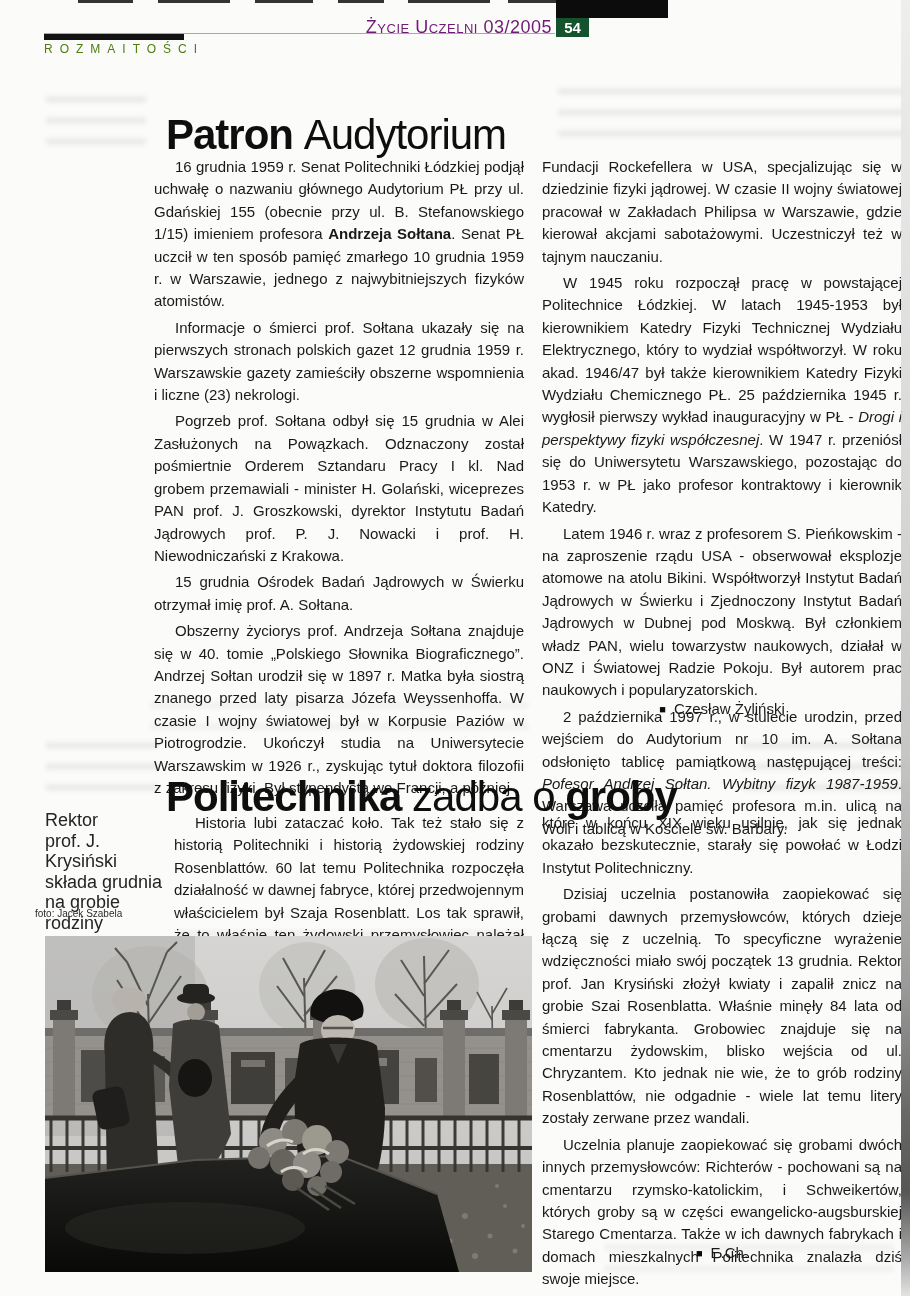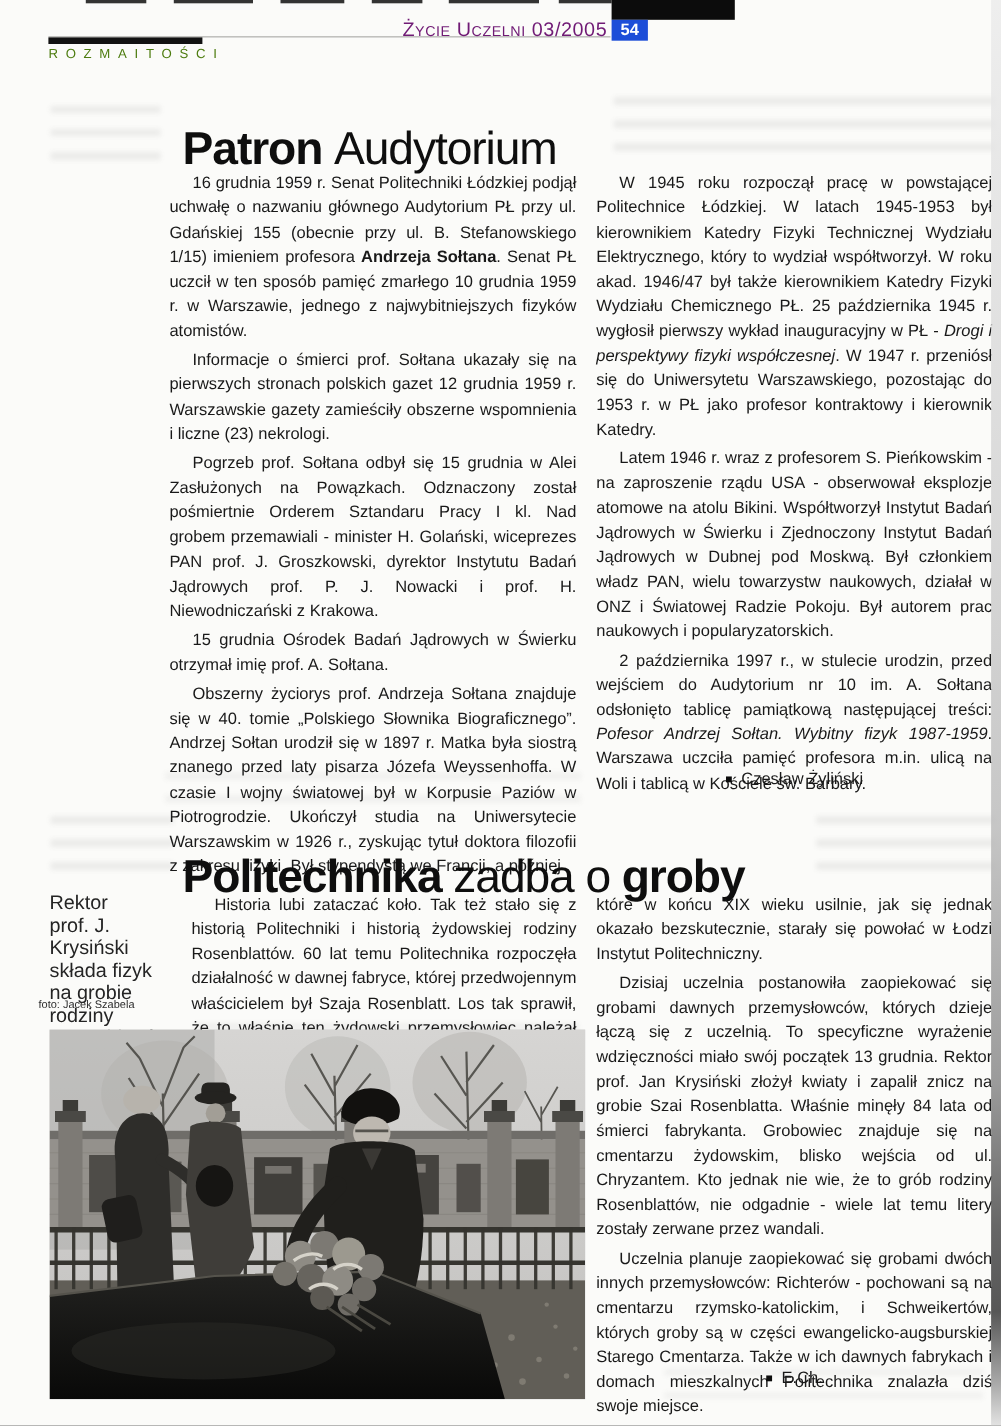--- a/index.html
+++ b/index.html
@@ -5,21 +5,21 @@
   html,body{margin:0;padding:0;background:#888;}
   #page{position:relative;width:910px;height:1296px;background:#fbfbf9;overflow:hidden;
         font-family:"Liberation Sans",sans-serif;color:#1a1a1a;}
   
   .hairline{position:absolute;left:44px;top:33px;width:511px;height:1px;background:#a8a8a6;}
   .section-bar{position:absolute;left:44px;top:34px;width:140px;height:6px;background:#121212;}
   .section-label{position:absolute;left:44px;top:42px;font-size:12px;letter-spacing:7px;color:#4d7c0f;}
   .edition{position:absolute;left:330px;top:17px;width:222px;text-align:right;font-size:18px;
            font-variant:small-caps;letter-spacing:.5px;color:#701a75;}
   .banner{position:absolute;left:556px;top:0;width:112px;height:18px;background:#0c0c0c;}
-  .pagenum{position:absolute;left:556px;top:18px;width:33px;height:19px;background:#1d4ed8;color:#fff;
+  .pagenum{position:absolute;left:556px;top:18px;width:33px;height:19px;background:#14532d;color:#fff;
            font-weight:700;font-size:15px;text-align:center;line-height:19px;}
   .topdash{position:absolute;top:0;height:3px;background:#111;opacity:.85;}
   
   .headline{position:absolute;font-size:42px;letter-spacing:-1px;color:#0e0e0e;white-space:nowrap;line-height:1;}
   .headline .hb{font-weight:700;}
   .headline .hl{font-weight:400;}
   
   .col{position:absolute;text-align:justify;font-size:15px;line-height:22.4px;color:#191919;}
   .col p{margin:4px;text-indent:21px;}
   .col p.cont{text-indent:0;}
@@ -73,34 +73,35 @@
 
   <div class="col" style="left:150px;top:152px;width:378px">
       <p><span>16 grudnia 1959 r. Senat Politechniki Łódzkiej podjął uchwałę o nazwaniu głównego Audytorium PŁ przy ul. Gdańskiej 155 (obecnie przy ul. B. Stefanowskiego 1/15) imieniem profesora </span><span class="b">Andrzeja Sołtana</span><span>. Senat PŁ uczcił w ten sposób pamięć zmarłego 10 grudnia 1959 r. w Warszawie, jednego z najwybitniejszych fizyków atomistów.</span></p>
       <p><span>Informacje o śmierci prof. Sołtana ukazały się na pierwszych stronach polskich gazet 12 grudnia 1959 r. Warszawskie gazety zamieściły obszerne wspomnienia i liczne (23) nekrologi.</span></p>
       <p><span>Pogrzeb prof. Sołtana odbył się 15 grudnia w Alei Zasłużonych na Powązkach. Odznaczony został pośmiertnie Orderem Sztandaru Pracy I kl. Nad grobem przemawiali - minister H. Golański, wiceprezes PAN prof. J. Groszkowski, dyrektor Instytutu Badań Jądrowych prof. P. J. Nowacki i prof. H. Niewodniczański z Krakowa.</span></p>
       <p><span>15 grudnia Ośrodek Badań Jądrowych w Świerku otrzymał imię prof. A. Sołtana.</span></p>
       <p><span>Obszerny życiorys prof. Andrzeja Sołtana znajduje się w 40. tomie „Polskiego Słownika Biograficznego”. Andrzej Sołtan urodził się w 1897 r. Matka była siostrą znanego przed laty pisarza Józefa Weyssenhoffa. W czasie I wojny światowej był w Korpusie Paziów w Piotrogrodzie. Ukończył studia na Uniwersytecie Warszawskim w 1926 r., zyskując tytuł doktora filozofii z zakresu fizyki. Był stypendystą we Francji, a później</span></p>
     </div>
 
   <div class="col" style="left:538px;top:152px;width:368px">
+  <p class="cont"><span>Fundacji Rockefellera w USA, specjalizując się w dziedzinie fizyki jądrowej. W czasie II wojny światowej pracował w Zakładach Philipsa w Warszawie, gdzie kierował akcjami sabotażowymi. Uczestniczył też w tajnym nauczaniu.</span></p>
       <p><span>W 1945 roku rozpoczął pracę w powstającej Politechnice Łódzkiej. W latach 1945-1953 był kierownikiem Katedry Fizyki Technicznej Wydziału Elektrycznego, który to wydział współtworzył. W roku akad. 1946/47 był także kierownikiem Katedry Fizyki Wydziału Chemicznego PŁ. 25 października 1945 r. wygłosił pierwszy wykład inauguracyjny w PŁ - </span><span class="i">Drogi i perspektywy fizyki współczesnej</span><span>. W 1947 r. przeniósł się do Uniwersytetu Warszawskiego, pozostając do 1953 r. w PŁ jako profesor kontraktowy i kierownik Katedry.</span></p>
       <p><span>Latem 1946 r. wraz z profesorem S. Pieńkowskim - na zaproszenie rządu USA - obserwował eksplozje atomowe na atolu Bikini. Współtworzył Instytut Badań Jądrowych w Świerku i Zjednoczony Instytut Badań Jądrowych w Dubnej pod Moskwą. Był członkiem władz PAN, wielu towarzystw naukowych, działał w ONZ i Światowej Radzie Pokoju. Był autorem prac naukowych i popularyzatorskich.</span></p>
       <p><span>2 października 1997 r., w stulecie urodzin, przed wejściem do Audytorium nr 10 im. A. Sołtana odsłonięto tablicę pamiątkową następującej treści: </span><span class="i">Pofesor Andrzej Sołtan. Wybitny fizyk 1987-1959</span><span>. Warszawa uczciła pamięć profesora m.in. ulicą na Woli i tablicą w Kościele św. Barbary.</span></p>
     </div>
   <div class="col author" style="left:538px;top:688px;width:368px">
     <span class="sq">■</span><span>Czesław Żyliński</span>
   </div>
 
   <h1 class="headline" style="left:166px;top:748px"><span class="hb">Politechnika</span><span class="hl"> zadba o </span><span class="hb">groby</span></h1>
 
   <div class="caption">
       <div>Rektor</div>
       <div>prof. J. Krysiński</div>
-      <div>składa fizyk</div>
+      <div>składa grudnia</div>
       <div>na grobie rodziny</div>
       <div>Rosenblattów</div>
     </div>
   <div class="credit">foto: Jacek Szabela</div>
 
   <div class="col" style="left:170px;top:808px;width:358px">
       <p><span>Historia lubi zataczać koło. Tak też stało się z historią Politechniki i historią żydowskiej rodziny Rosenblattów. 60 lat temu Politechnika rozpoczęła działalność w dawnej fabryce, której przedwojennym właścicielem był Szaja Rosenblatt. Los tak sprawił, że to właśnie ten żydowski przemysłowiec należał do grona osób,</span></p>
     </div>
 
   <div class="col" style="left:538px;top:808px;width:368px">

